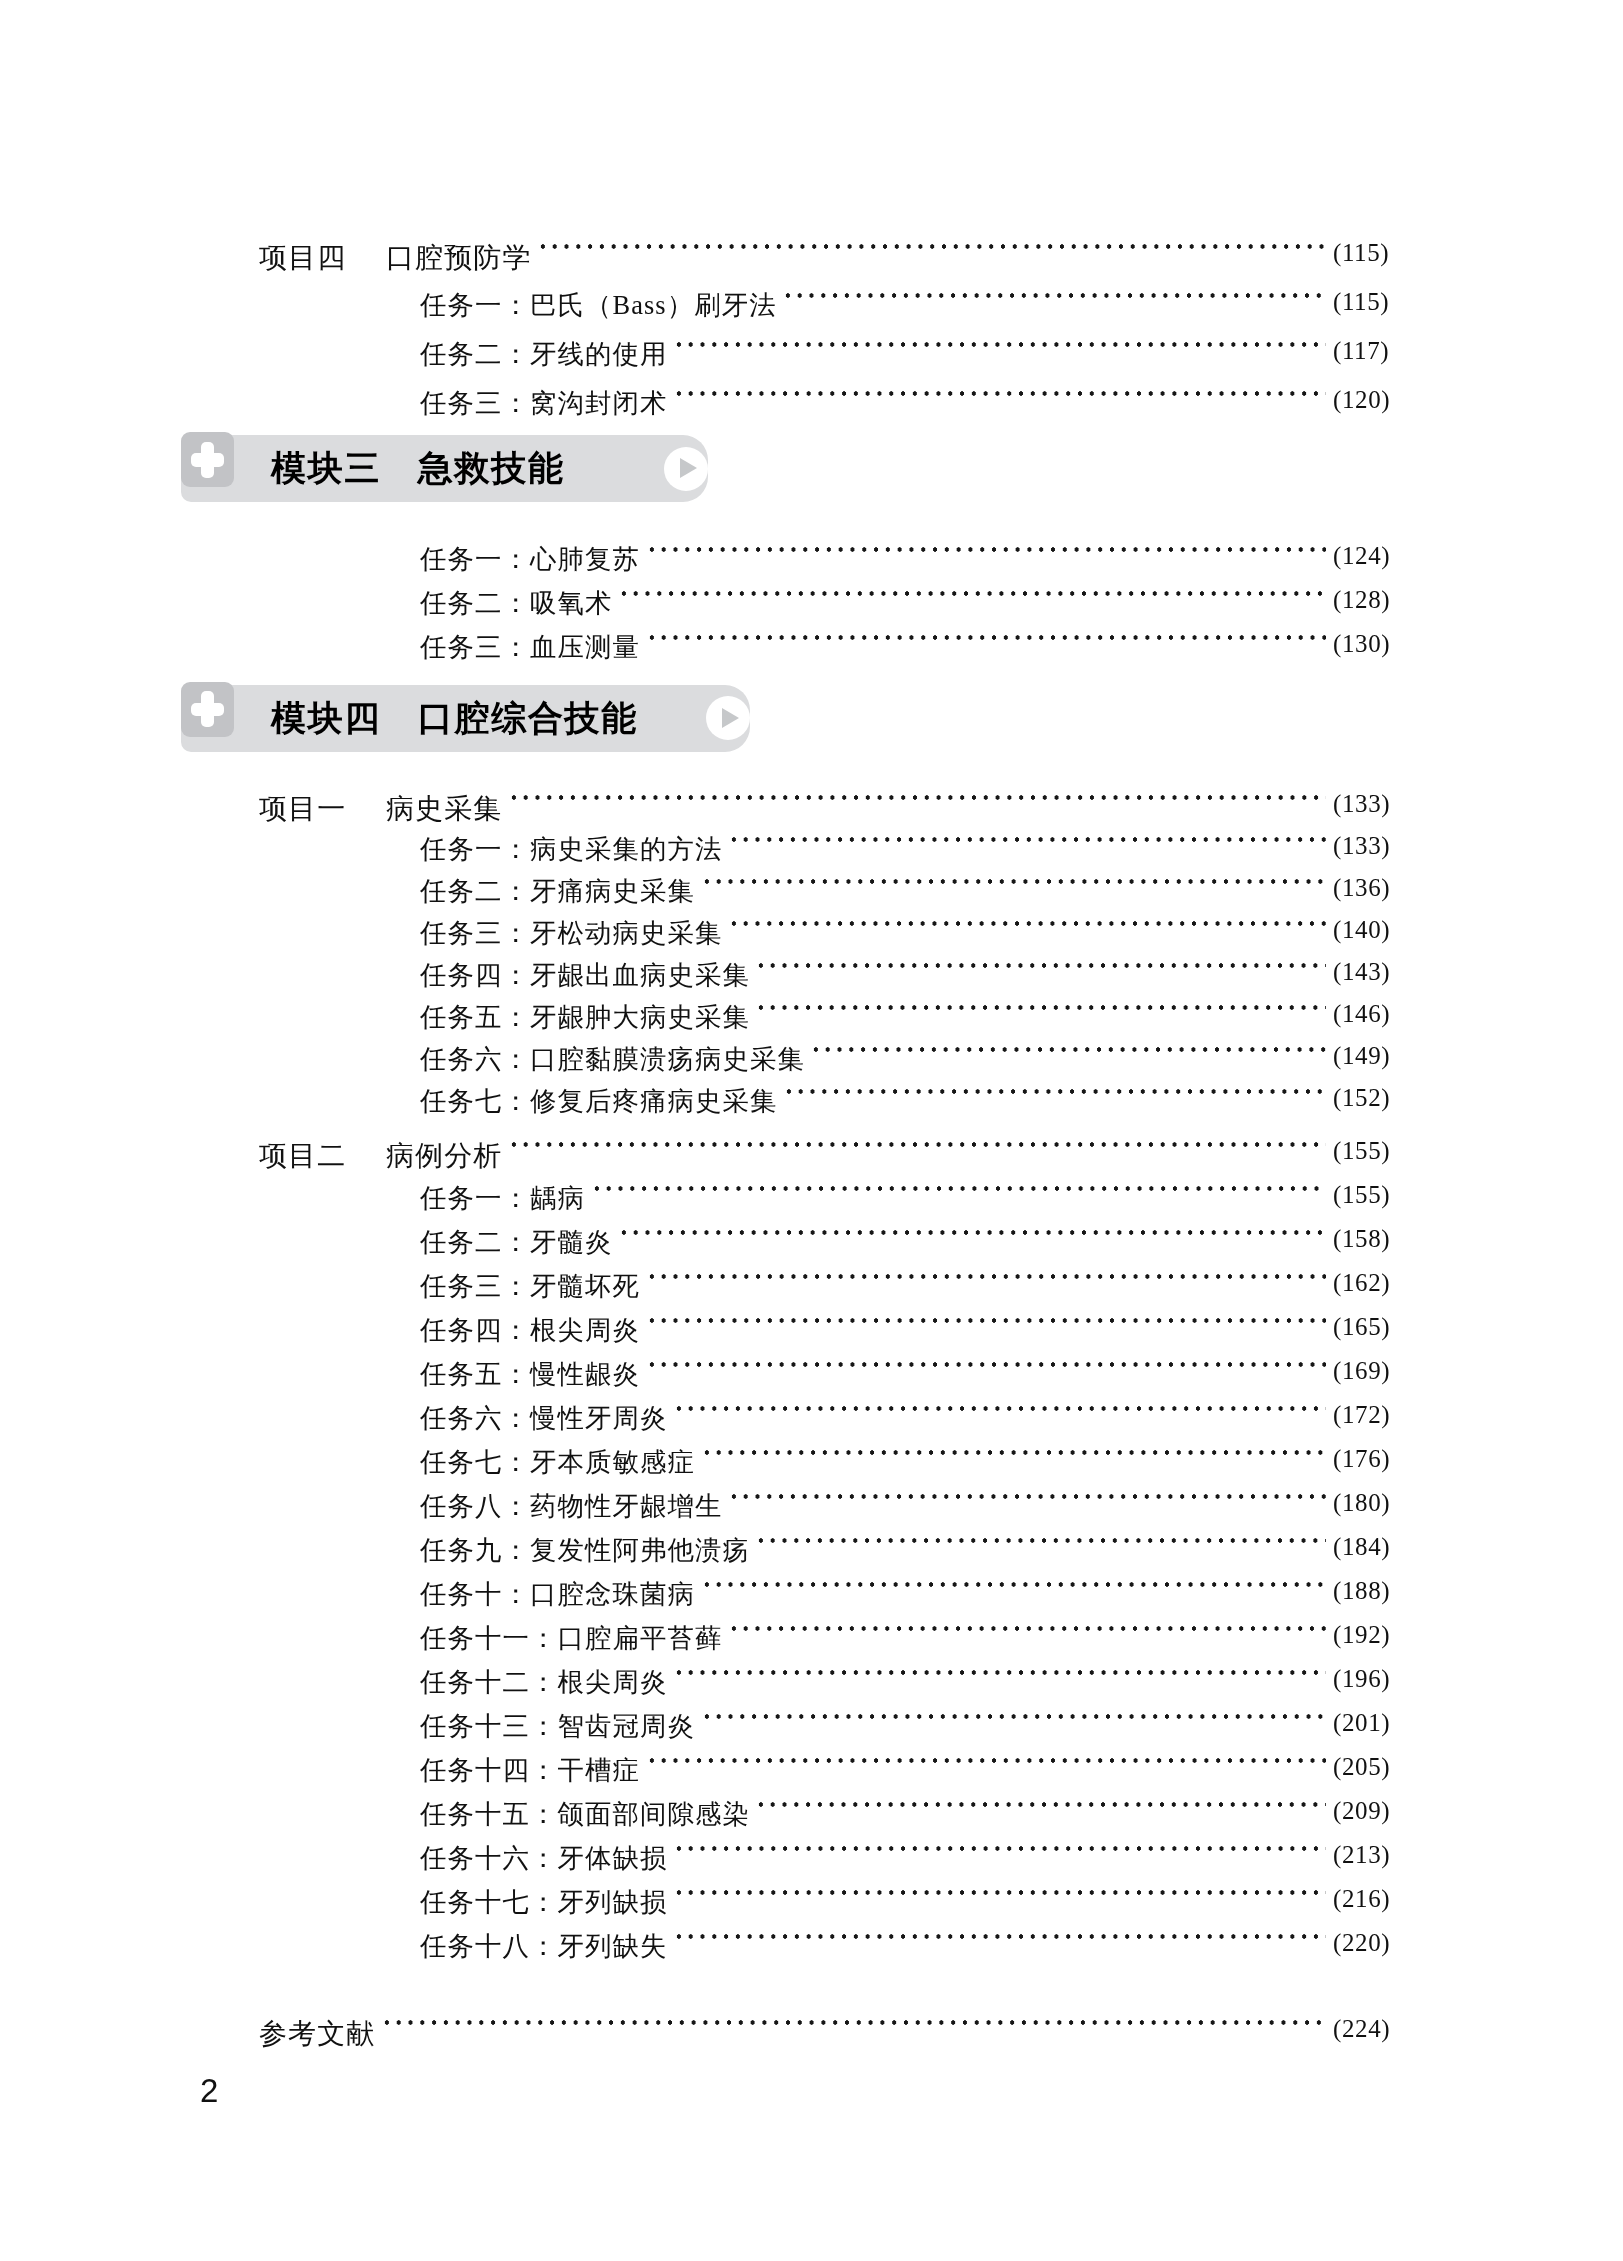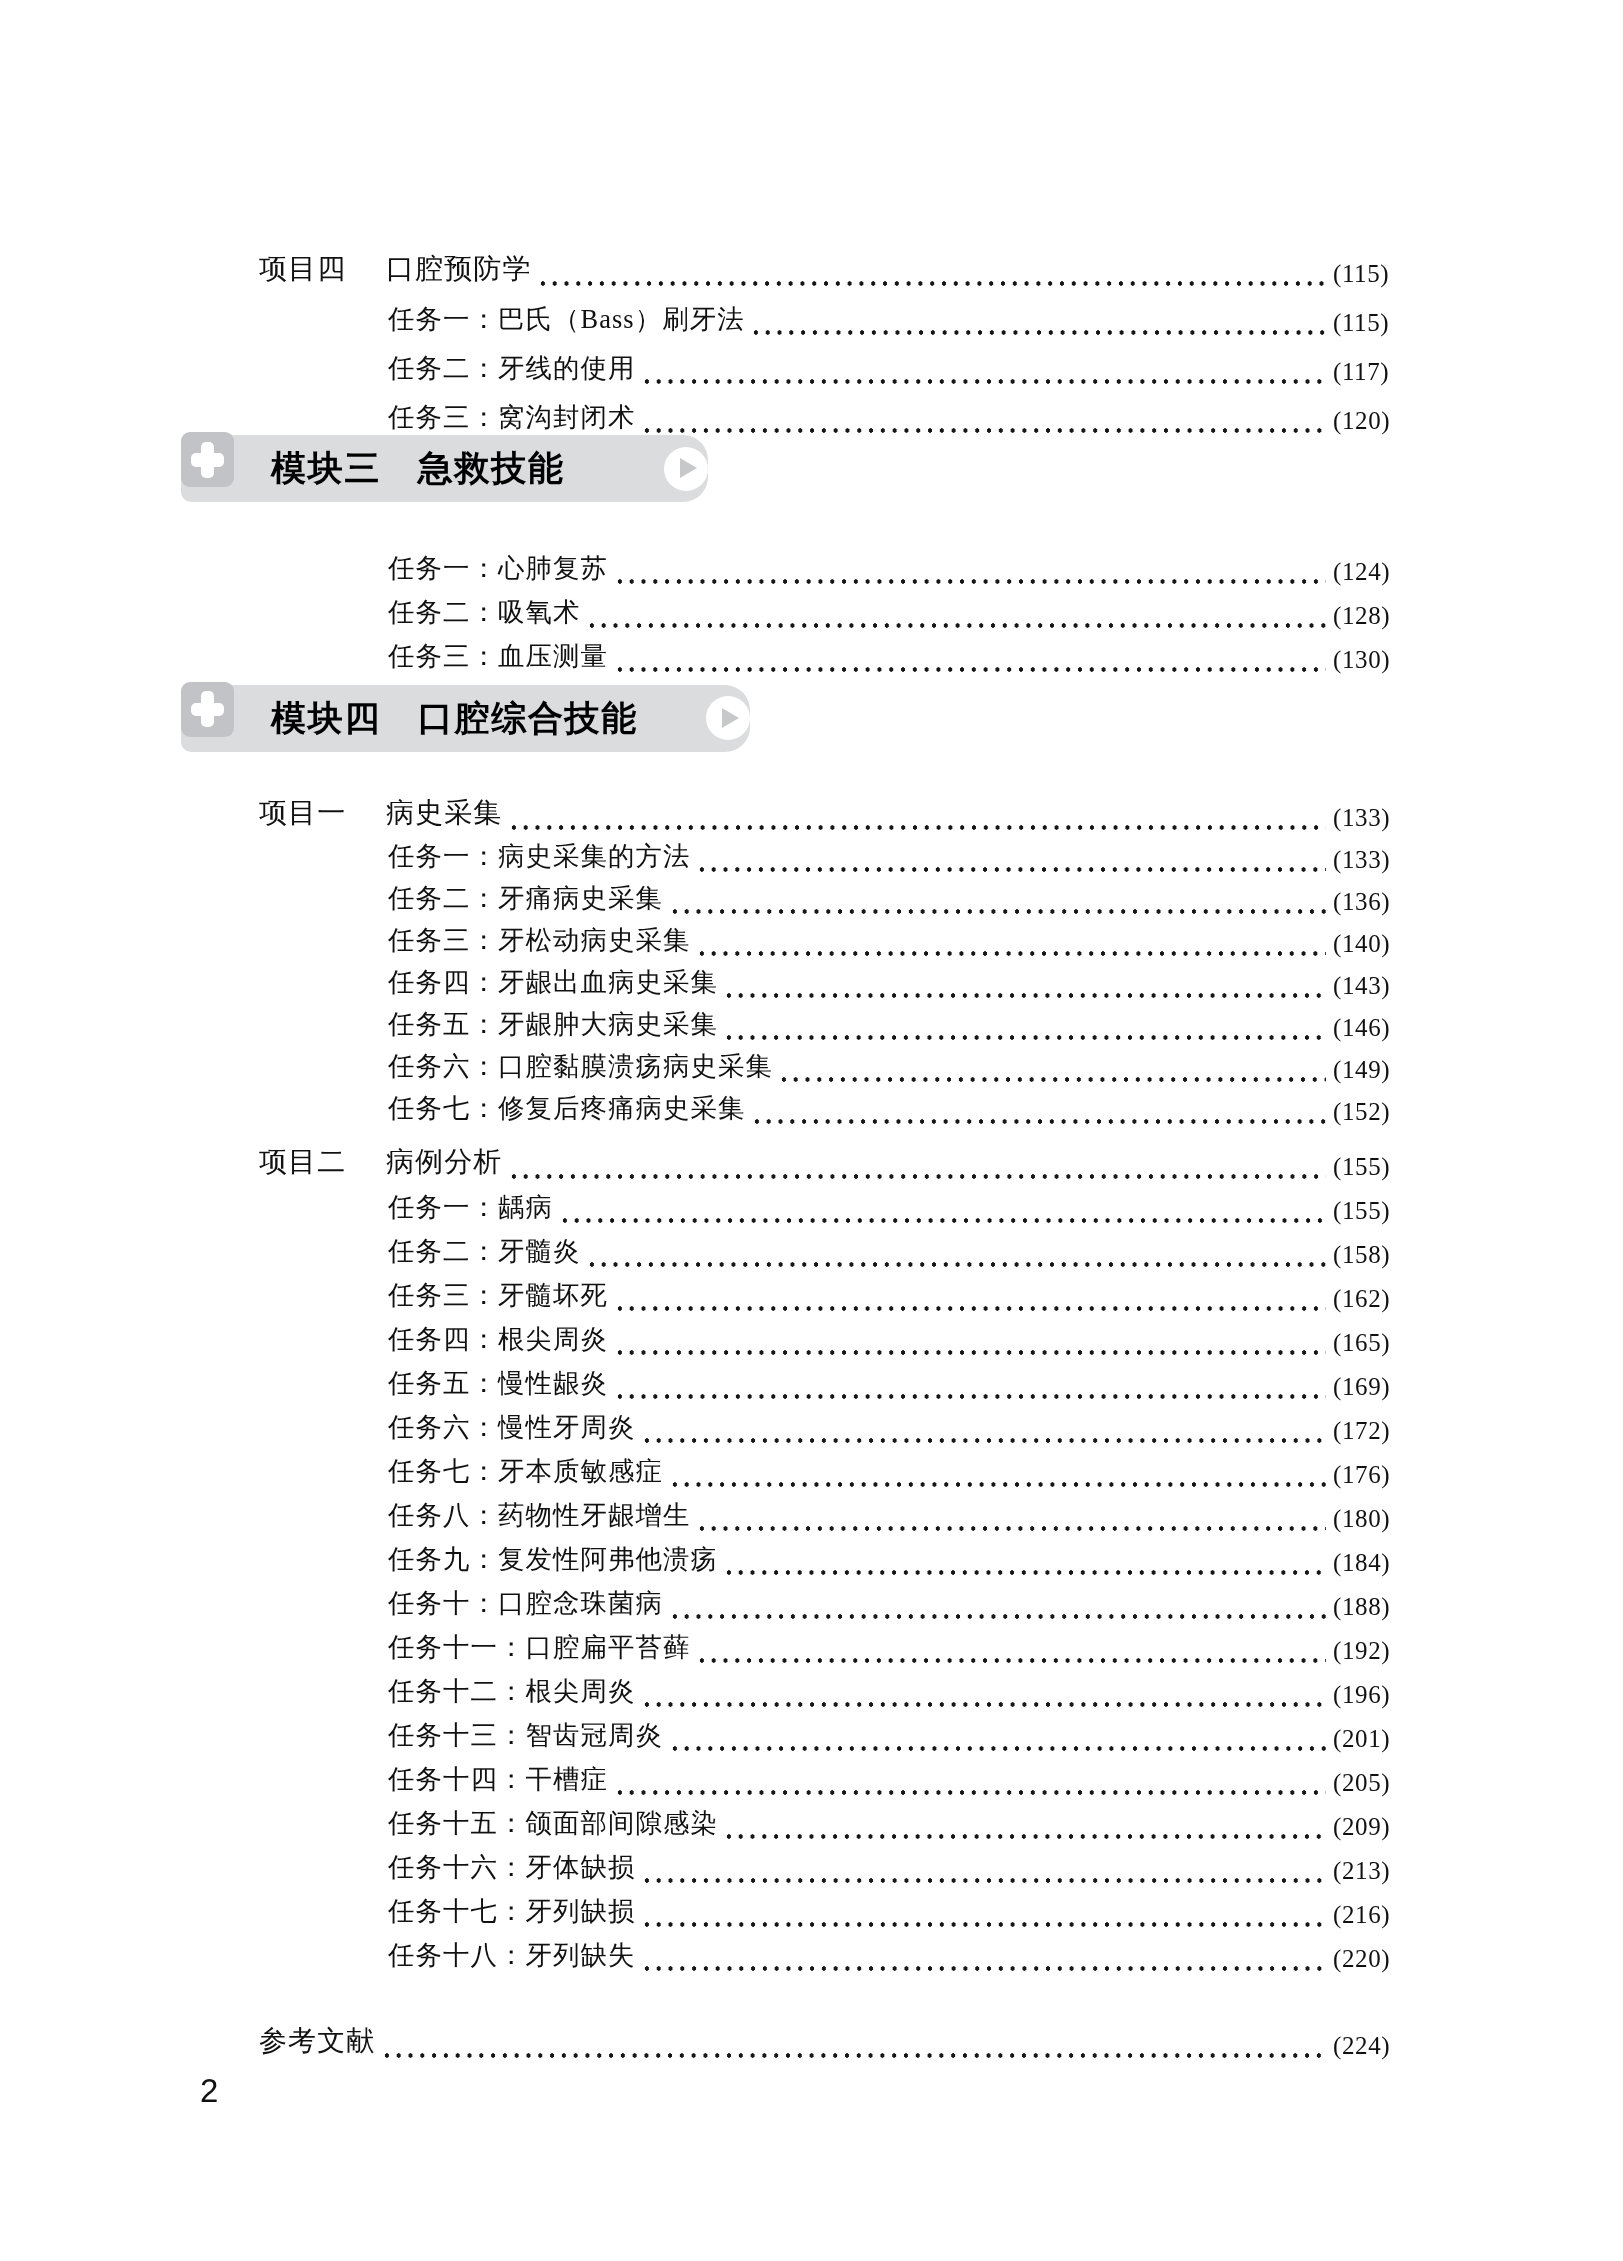--- a/index.html
+++ b/index.html
@@ -10,27 +10,27 @@
     background: #ffffff;
     color: #111111;
     font-family: "Liberation Serif", "DejaVu Serif", serif;
     overflow: hidden;
   }
   .content { position: absolute; inset: 0; }
 
   
   .row {
     display: flex;
-    align-items: flex-end;
+    align-items: flex-start;
     padding-right: 201px;
     letter-spacing: 1.1px;
     white-space: nowrap;
   }
   .row.project { padding-left: 259px; font-size: 28px; }
-  .row.task    { padding-left: 388px; font-size: 26.4px; }
+  .row.task    { padding-left: 388px; font-size: 26.4px; margin-left: 32px; }
   .project .label { display: inline-block; width: 127px; flex: none; }
   .leader {
     flex: 1;
     height: 9px;
     margin: 3.4px 6.7px 0 5.6px;
     background-image: radial-gradient(circle, #161616 2px, transparent 2.4px);
     background-size: 11.8px 9px;
     background-repeat: repeat-x;
     background-position: left center;
   }

